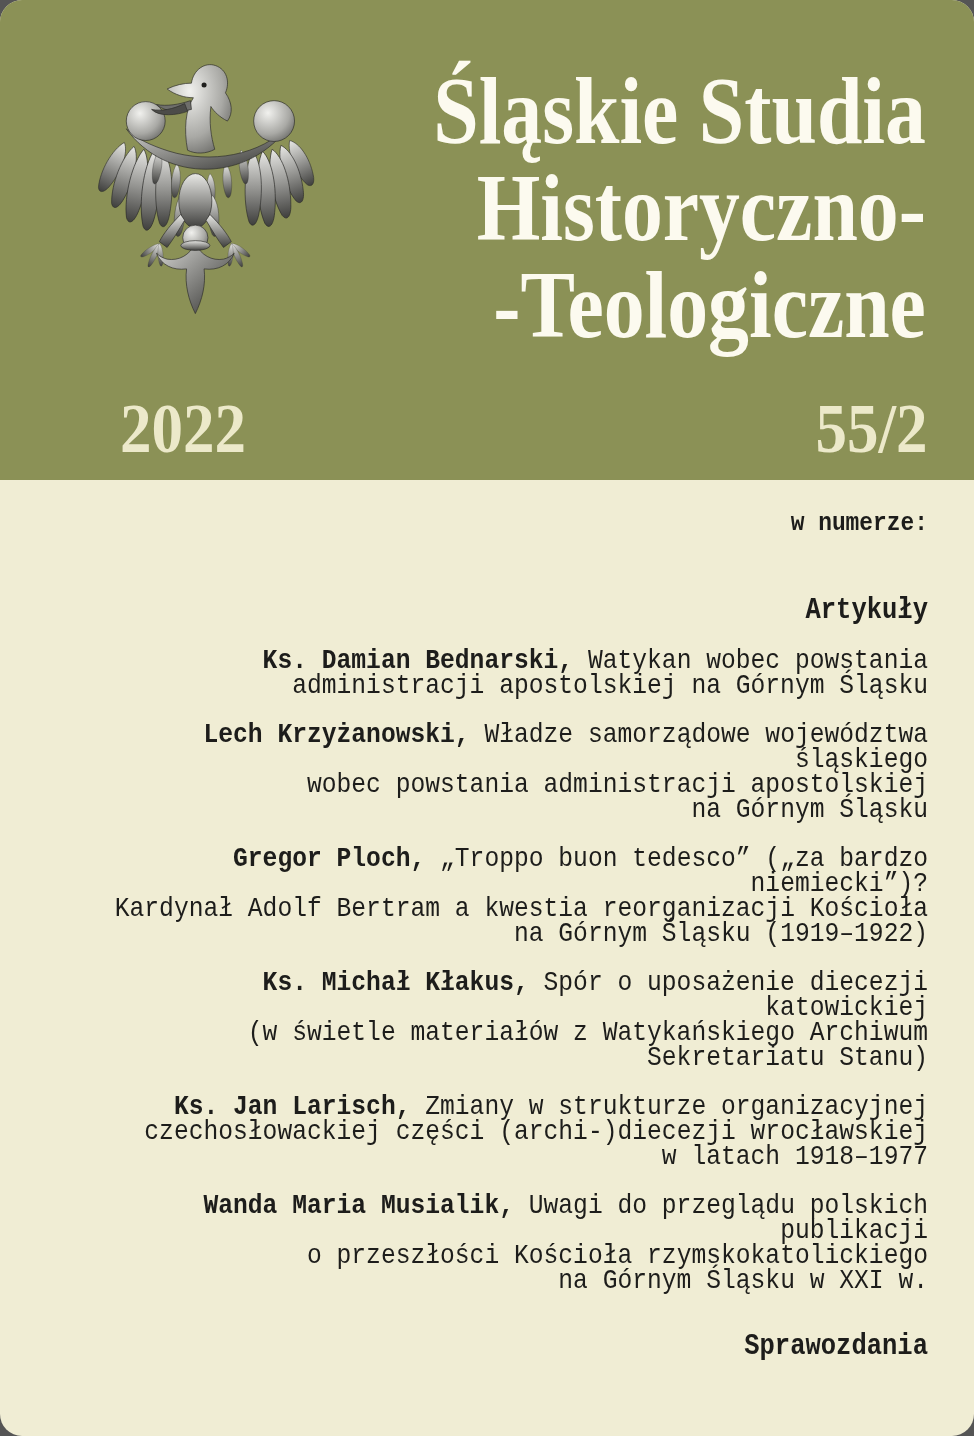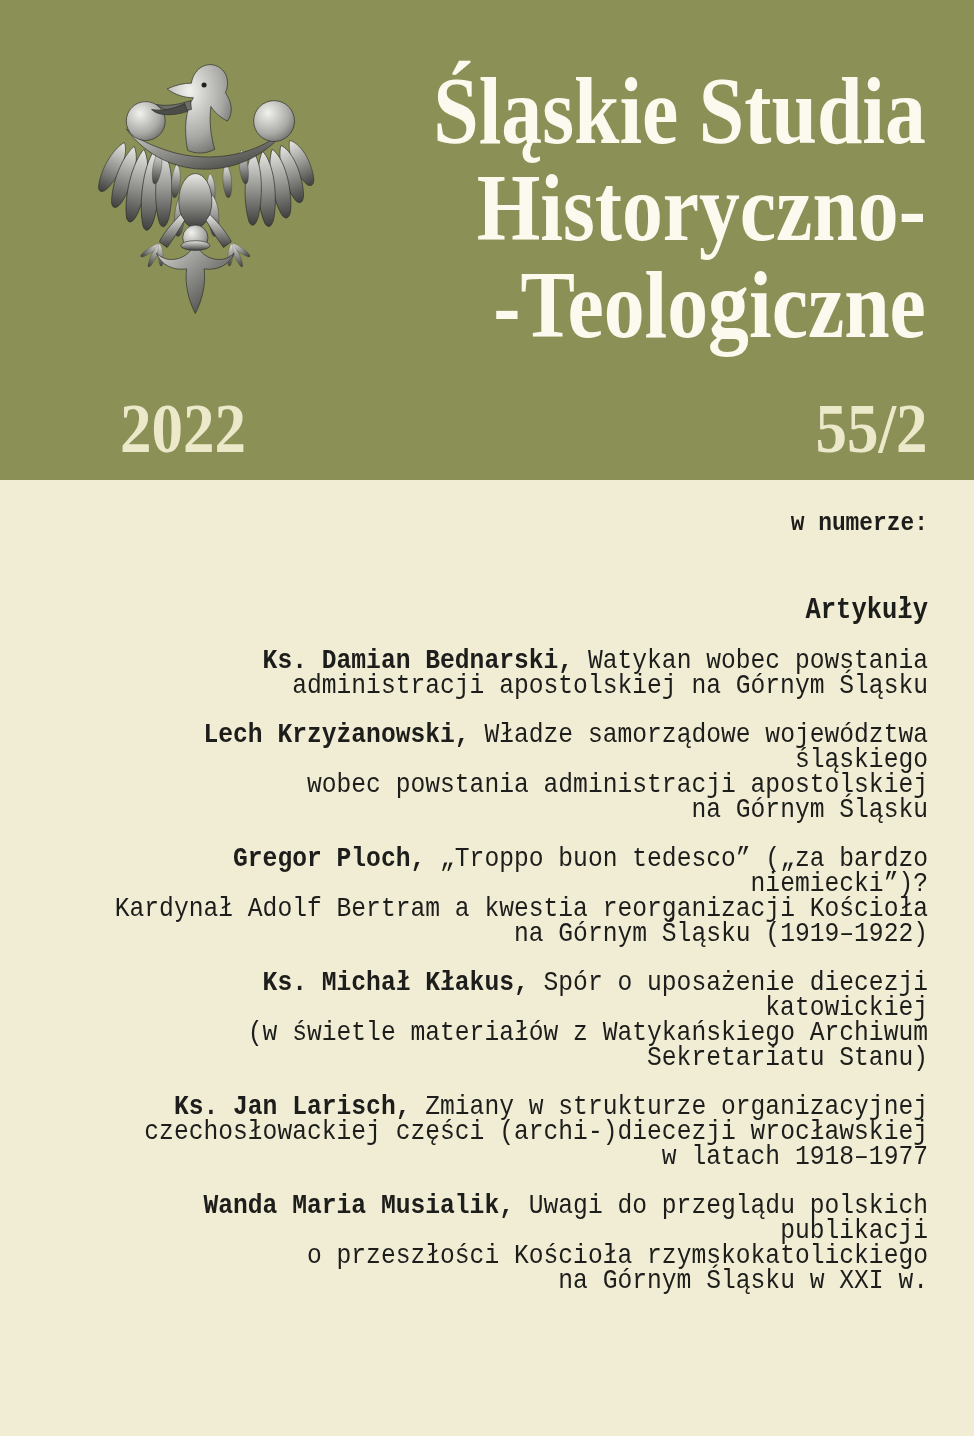--- a/index.html
+++ b/index.html
@@ -1,20 +1,21 @@
 <!DOCTYPE html>
 <html style="--header-bg: #8b9156; --page-bg: #f0edd4; --title-text: #fcfaef; --year-text: #ece9ca; --body-text: #1d1d1b;"><head>
 <meta charset="utf-8">
 <style>
   html,body{margin:0;padding:0;background:#555;}
   .page{
     position:relative;width:974px;height:1436px;margin:0 auto;
     background:var(--page-bg,#f0edd4);
     font-family:"Liberation Serif","DejaVu Serif",serif;
     overflow:hidden;
+    border-radius:22px;
   }
   
   .masthead{
     position:absolute;top:0;left:0;width:974px;height:480px;
     background:var(--header-bg,#8b9156);
   }
   .emblem{position:absolute;left:95px;top:53px;width:224px;height:282px;}
   .title{
     position:absolute;top:63px;right:48px;margin:0;
     font-size:95px;line-height:97px;font-weight:700;
@@ -142,16 +143,19 @@
     <div id="toc-body">
         <section class="toc-section sec-0">
           <h2 class="section-heading scl">Artykuły</h2>
           <p class="toc-entry scl"><strong>Ks. Damian Bednarski,</strong> Watykan wobec powstania<br>administracji apostolskiej na Górnym Śląsku</p>
           <p class="toc-entry scl"><strong>Lech Krzyżanowski,</strong> Władze samorządowe województwa śląskiego<br>wobec powstania administracji apostolskiej<br>na Górnym Śląsku</p>
           <p class="toc-entry scl"><strong>Gregor Ploch,</strong> „Troppo buon tedesco” („za bardzo niemiecki”)?<br>Kardynał Adolf Bertram a kwestia reorganizacji Kościoła<br>na Górnym Śląsku (1919–1922)</p>
           <p class="toc-entry scl"><strong>Ks. Michał Kłakus,</strong> Spór o uposażenie diecezji katowickiej<br>(w świetle materiałów z Watykańskiego Archiwum<br>Sekretariatu Stanu)</p>
           <p class="toc-entry scl"><strong>Ks. Jan Larisch,</strong> Zmiany w strukturze organizacyjnej<br>czechosłowackiej części (archi-)diecezji wrocławskiej<br>w latach 1918–1977</p>
           <p class="toc-entry scl"><strong>Wanda Maria Musialik,</strong> Uwagi do przeglądu polskich publikacji<br>o przeszłości Kościoła rzymskokatolickiego<br>na Górnym Śląsku w XXI w.</p>
         </section>
+        <section class="toc-section sec-1">
+          <h2 class="section-heading scl">Sprawozdania</h2>
+        </section>
       </div>
   </main>
 
 </div>
 
 </body></html>

